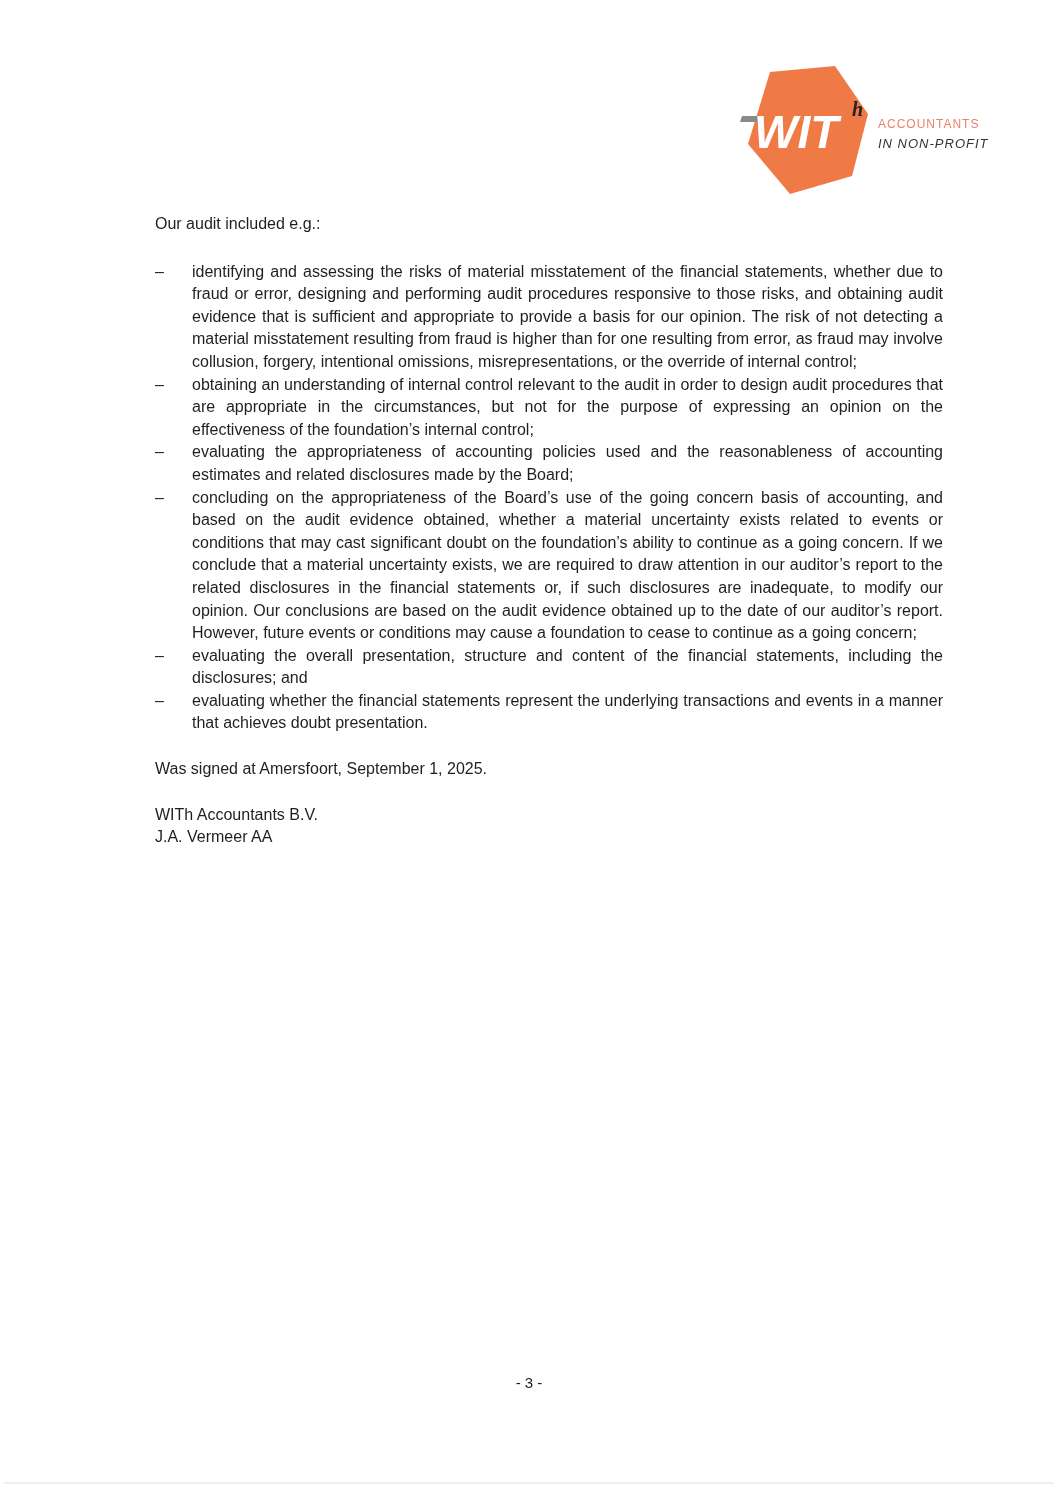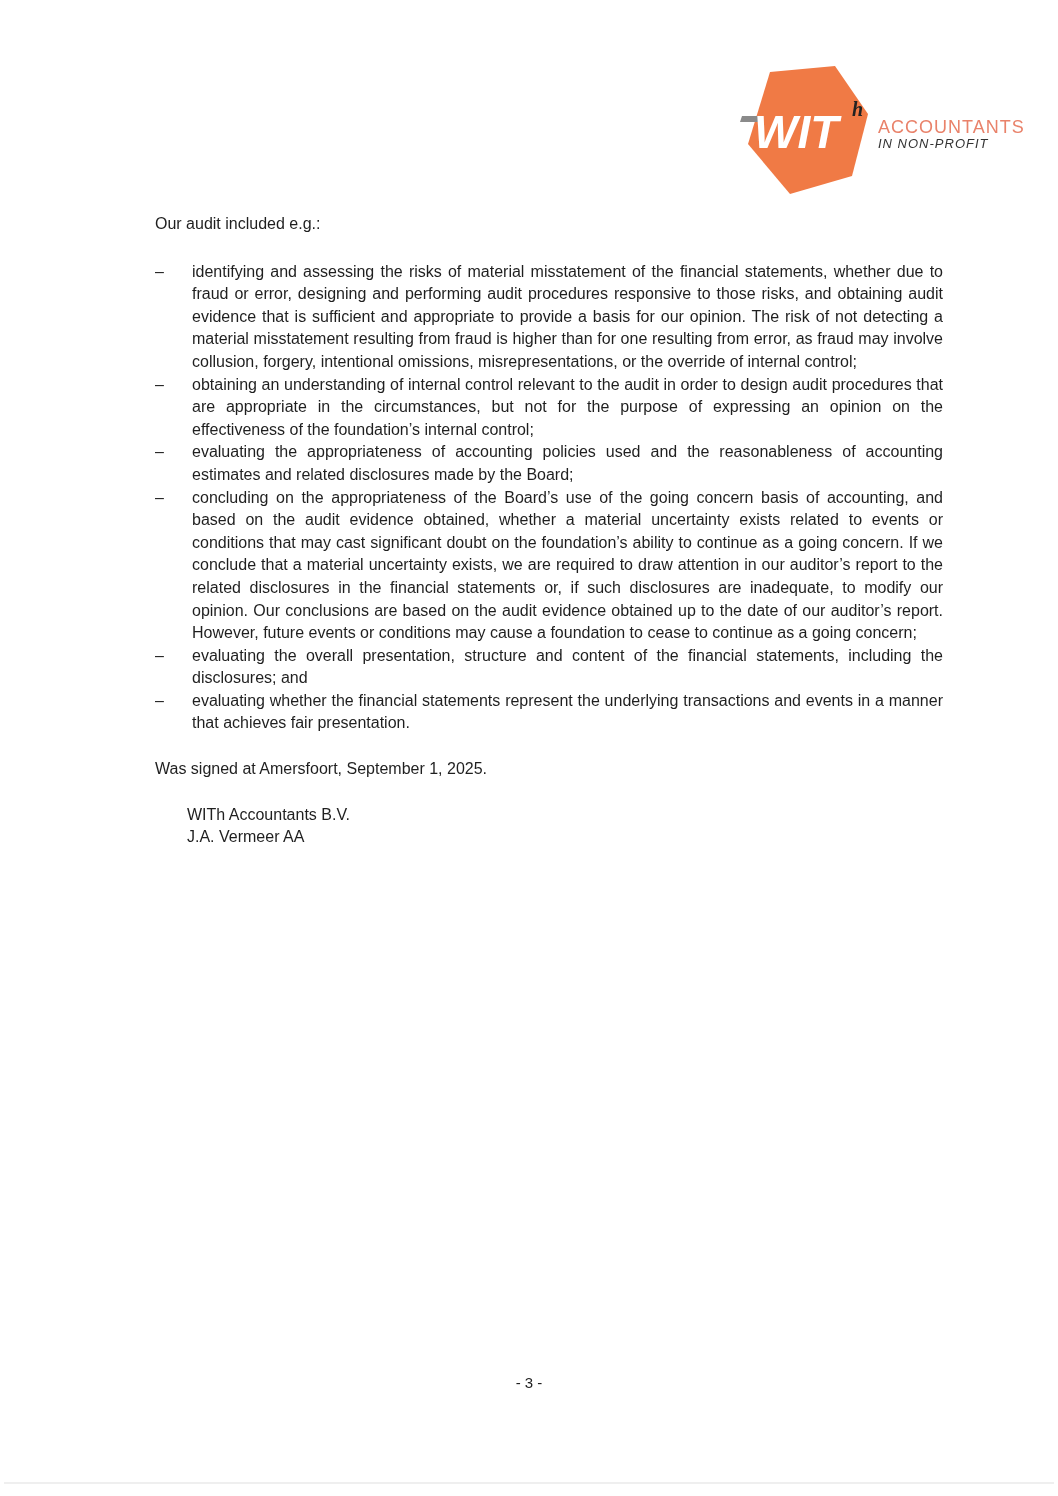--- a/index.html
+++ b/index.html
@@ -1,29 +1,29 @@
 <!DOCTYPE html>
 <html><head>
 <meta charset="utf-8">
 <style>
   html, body { margin:0; padding:0; background:#ffffff; }
   body { width:1058px; height:1496px; position:relative; overflow:hidden;
          font-family:"Liberation Sans", sans-serif; color:#1f1f1f; }
   .logo { position:absolute; left:740px; top:64px; width:260px; height:135px; }
   .logo svg { position:absolute; left:0; top:0; }
-  .logo-acc { position:absolute; left:138px; top:53px; font-size:18px; letter-spacing:1px; color:#e9826a; }
+  .logo-acc { position:absolute; left:138px; top:53px; font-size:12px; letter-spacing:1px; color:#e9826a; }
   .logo-inp { position:absolute; left:138px; top:72px; font-size:13px; letter-spacing:1px; font-style:italic; color:#333;text-align:right; }
   .content { position:absolute; left:155px; top:213px; width:788px; font-size:16px; line-height:22.6px; }
   .intro { margin:0 0 25px 0; }
   ul.bullets { list-style:none; margin:0; padding:0; }
   ul.bullets li { position:relative; padding-left:37px; text-align:justify; }
   ul.bullets li .dash { position:absolute; left:0; top:0; }
   .para { margin:23px 0 0 0; text-align:justify; }
   .signed { margin-top:23px; }
-  .sig { margin-top:23px;margin-left:32px; }
+  .sig { margin-top:23px; }
   .pagenum { position:absolute; left:0; width:1058px; top:1374px; text-align:center; font-size:15px; }
   .bottom-edge { position:absolute; left:4px; right:4px; top:1482px; height:2px; background:#efefef; }
 </style>
 </head>
 <body>
 
 <div class="logo">
   <svg width="135" height="135" viewBox="0 0 135 135">
     <polygon points="30,8 95,2 128,50 112,112 50,130 8,80" fill="#f07a45"></polygon>
     <polygon points="2,52 22,52 20,58 0,58" fill="#8a8a8a"></polygon>
@@ -35,21 +35,21 @@
 </div>
 
 <div class="content">
   <p class="intro">Our audit included e.g.:</p>
   <ul class="bullets">
     <li><span class="dash">–</span><span>identifying and assessing the risks of material misstatement of the financial statements, whether due to fraud or error, designing and performing audit procedures responsive to those risks, and obtaining audit evidence that is sufficient and appropriate to provide a basis for our opinion. The risk of not detecting a material misstatement resulting from fraud is higher than for one resulting from error, as fraud may involve collusion, forgery, intentional omissions, misrepresentations, or the override of internal control;</span></li>
     <li><span class="dash">–</span><span>obtaining an understanding of internal control relevant to the audit in order to design audit procedures that are appropriate in the circumstances, but not for the purpose of expressing an opinion on the effectiveness of the foundation’s internal control;</span></li>
     <li><span class="dash">–</span><span>evaluating the appropriateness of accounting policies used and the reasonableness of accounting estimates and related disclosures made by the Board;</span></li>
     <li><span class="dash">–</span><span>concluding on the appropriateness of the Board’s use of the going concern basis of accounting, and based on the audit evidence obtained, whether a material uncertainty exists related to events or conditions that may cast significant doubt on the foundation’s ability to continue as a going concern. If we conclude that a material uncertainty exists, we are required to draw attention in our auditor’s report to the related disclosures in the financial statements or, if such disclosures are inadequate, to modify our opinion. Our conclusions are based on the audit evidence obtained up to the date of our auditor’s report. However, future events or conditions may cause a foundation to cease to continue as a going concern;</span></li>
     <li><span class="dash">–</span><span>evaluating the overall presentation, structure and content of the financial statements, including the disclosures; and</span></li>
-    <li><span class="dash">–</span><span>evaluating whether the financial statements represent the underlying transactions and events in a manner that achieves fair presentation.</span></li>
+    <li><span class="dash">–</span><span>evaluating whether the financial statements represent the underlying transactions and events in a manner that achieves doubt presentation.</span></li>
   </ul>
   <p class="para signed">Was signed at Amersfoort, September 1, 2025.</p>
   <div class="sig">
     <div>WITh Accountants B.V.</div>
     <div>J.A. Vermeer AA</div>
   </div>
 </div>
 
 <div class="pagenum">- 3 -</div>
 <div class="bottom-edge"></div>

